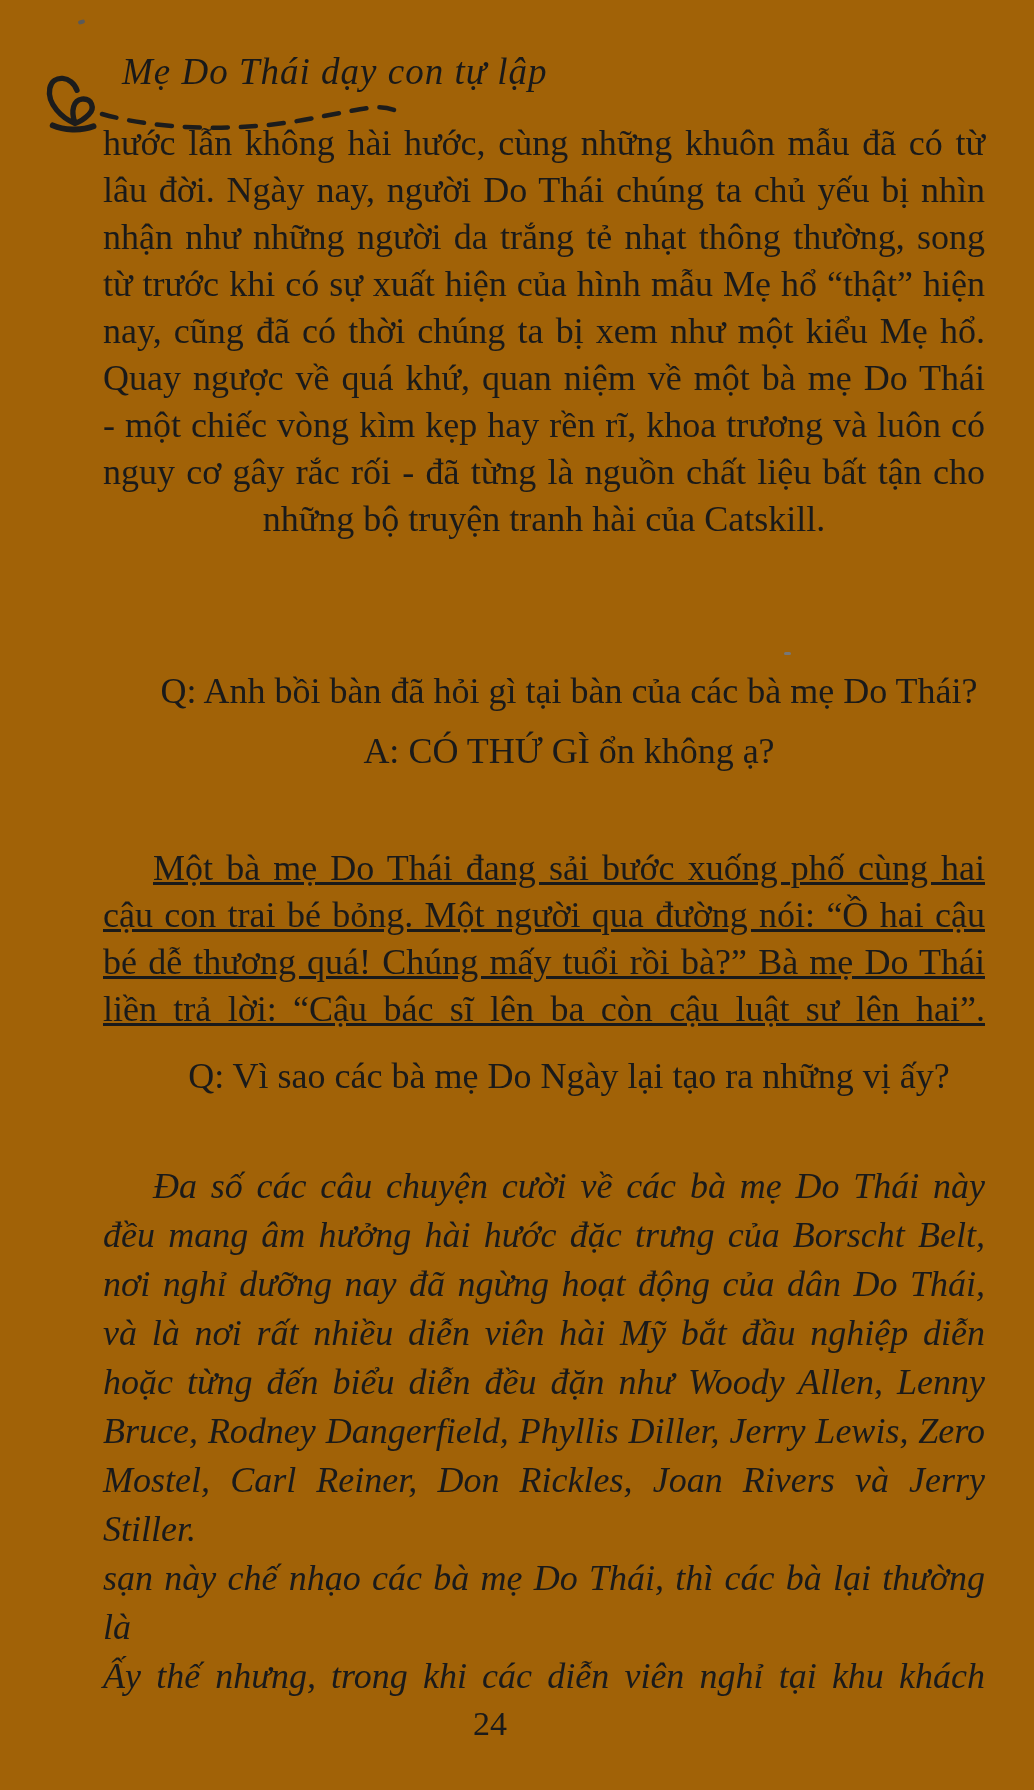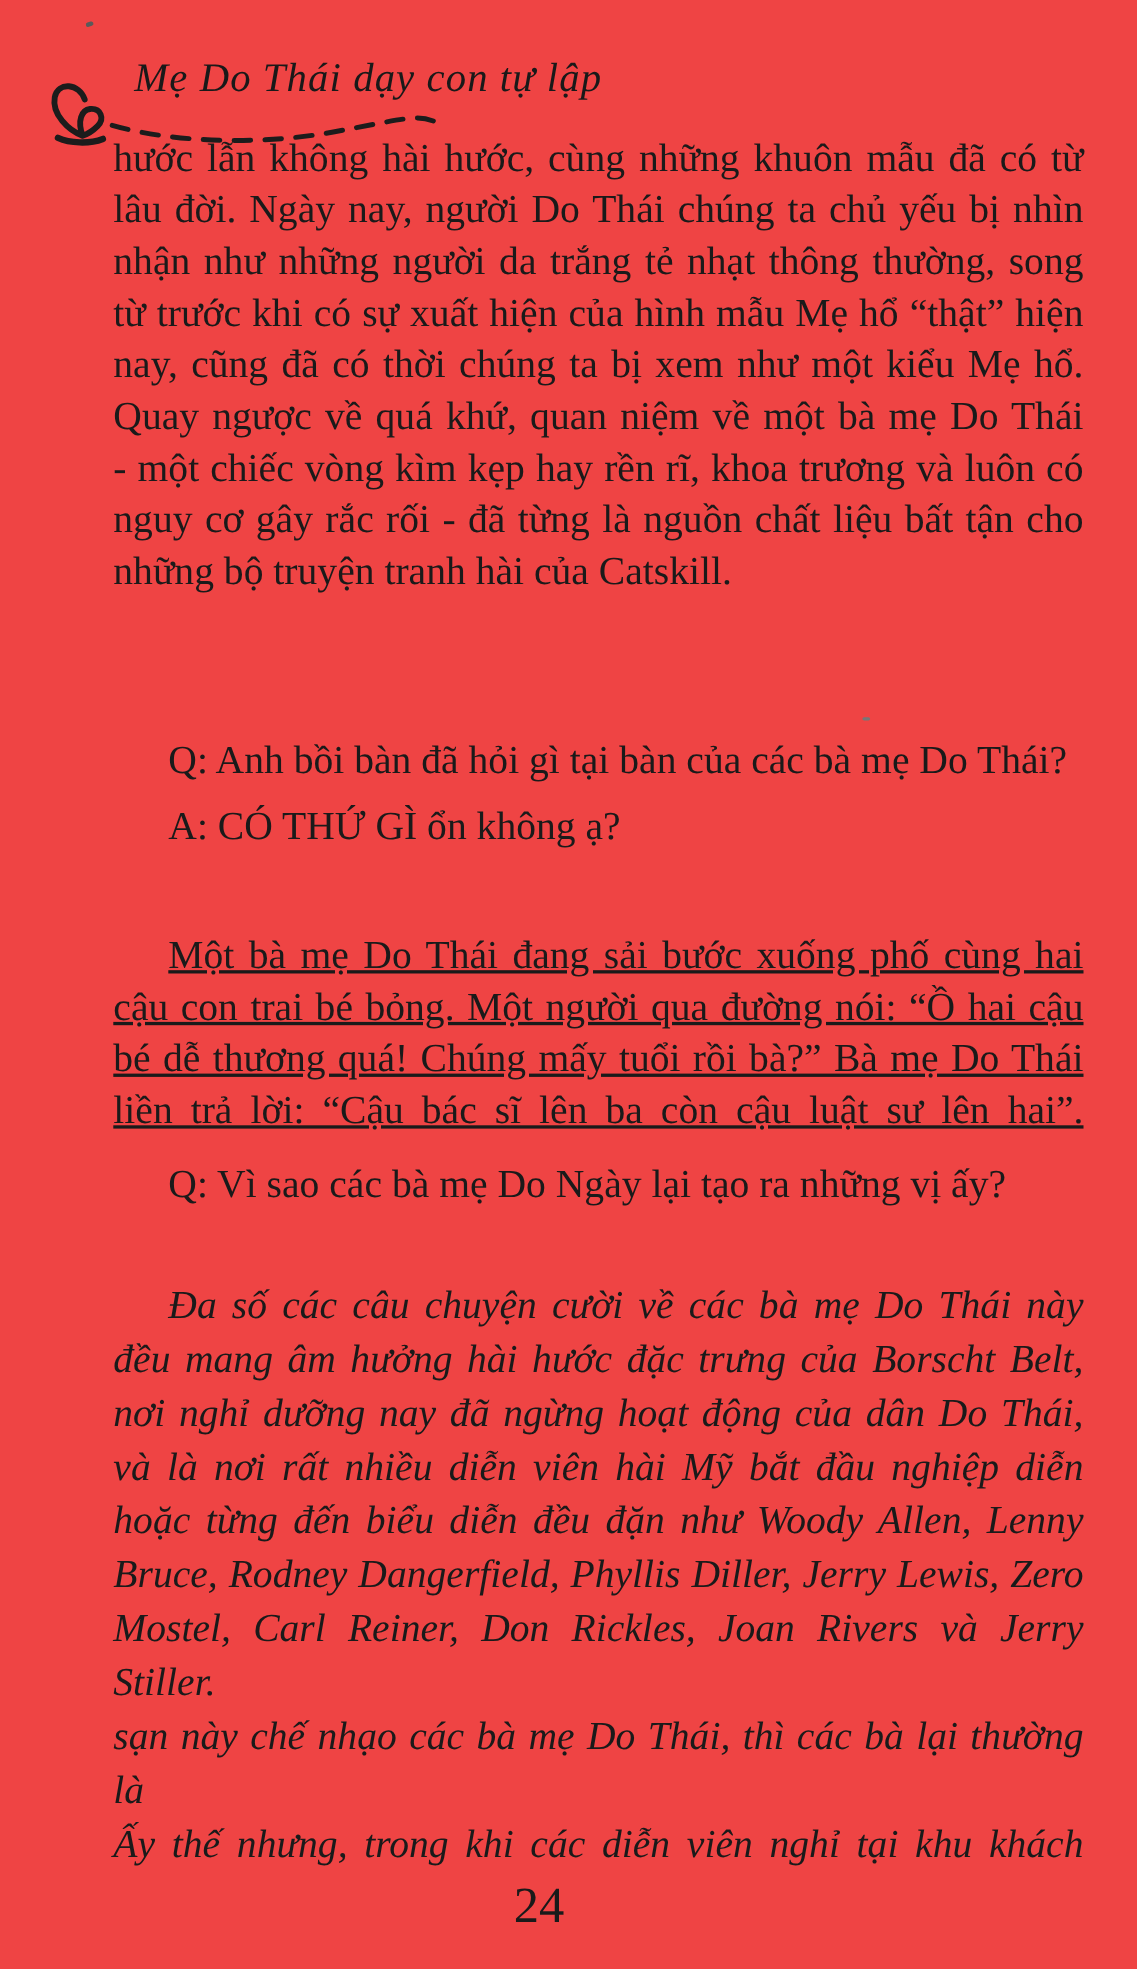--- a/index.html
+++ b/index.html
@@ -5,54 +5,54 @@
   html, body { margin: 0; padding: 0; }
   body {
     width: 1034px; height: 1790px;
     background: #ffffff;
     font-family: "Liberation Serif", "DejaVu Serif", serif;
     position: relative;
     overflow: hidden;
   }
   .page {
     position: absolute; inset: 0;
-    background: #ef4444;
+    background: #a16207;
     color: #1b1b1b;
   }
   
   .header { position: absolute; top: 36px; left: 40px; width: 500px; height: 110px; }
   .heart-icon { position: absolute; left: 2px; top: 32px; width: 70px; height: 68px; }
   .header-title {
     position: absolute; left: 82px; top: 14px;
     font-style: italic; font-size: 37px; color: #191919;
     white-space: nowrap; letter-spacing: 1px;
   }
   .dash-wave { position: absolute; left: 58px; top: 64px; width: 300px; height: 36px; }
   .speck { position: absolute; background: #5a5a5a; border-radius: 2px; }
   .speck-1 { left: 78px; top: 20px; width: 7px; height: 4px; transform: rotate(-18deg); }
   .speck-2 { left: 784px; top: 652px; width: 7px; height: 3px; background: #777; }
   
   .content {
     position: absolute; top: 120px; left: 103px; width: 882px;
     font-size: 36px; line-height: 47px; color: #1a1a1a;
   }
-  .line { white-space: normal; }
+  .line { white-space: normal; text-align: center; }
   .j { text-align: justify; text-align-last: justify; }
   .indent { text-indent: 50px; }
   .qa-block .line { padding-left: 50px; line-height: 52px; }
   .qa-block .answer { margin-top: 8px; }
   .qa-1 { margin-top: 122px; }
   .para-2 { margin-top: 68px; text-decoration: underline; }
   .qa-2 { margin-top: 17px; }
   .para-3 { margin-top: 60px; }
   .para-3 .line { line-height: 49px; font-style: italic; }
   
   .footer {
     position: absolute; top: 1705px; left: 0; width: 980px;
-    text-align: center; font-size: 46px; color: #1a1a1a;
+    text-align: center; font-size: 34px; color: #1a1a1a;
   }
 </style>
 </head>
 <body>
 
 <div class="page">
 
   <div class="speck speck-1"></div>
   <div class="speck speck-2"></div>
 

